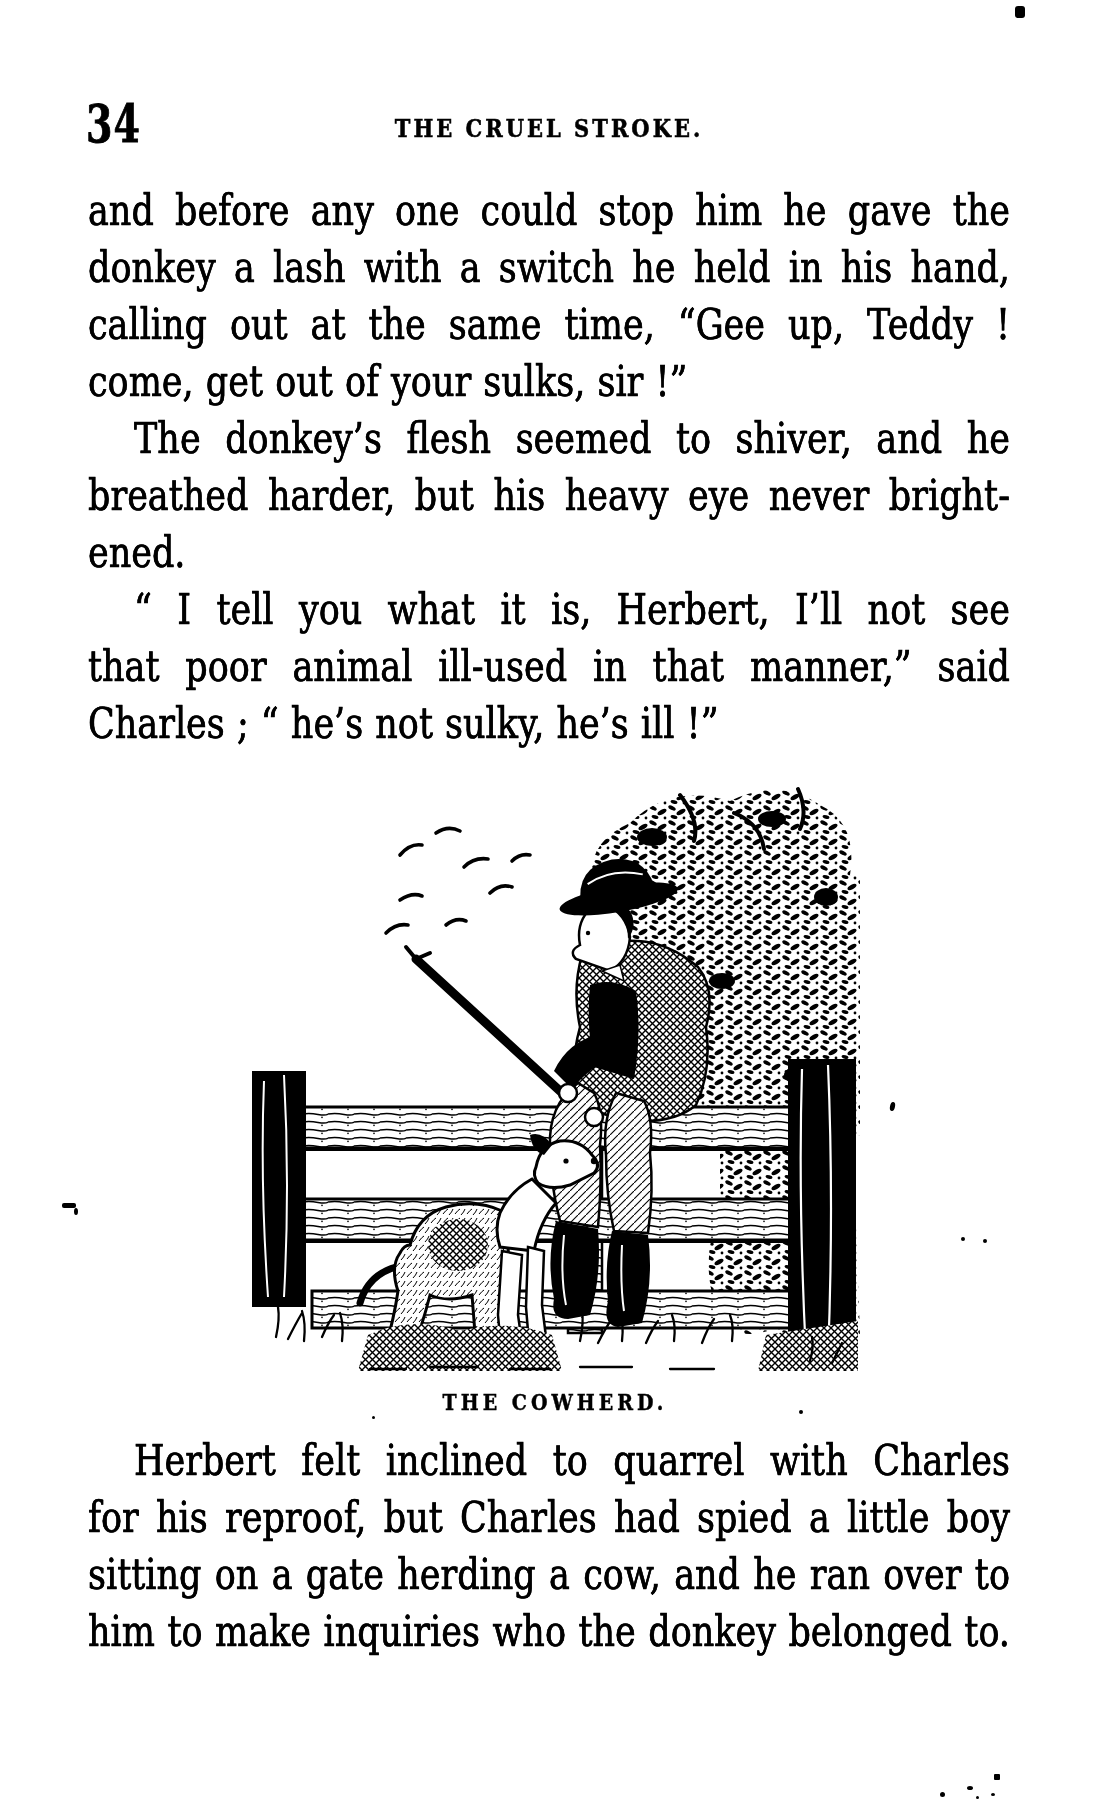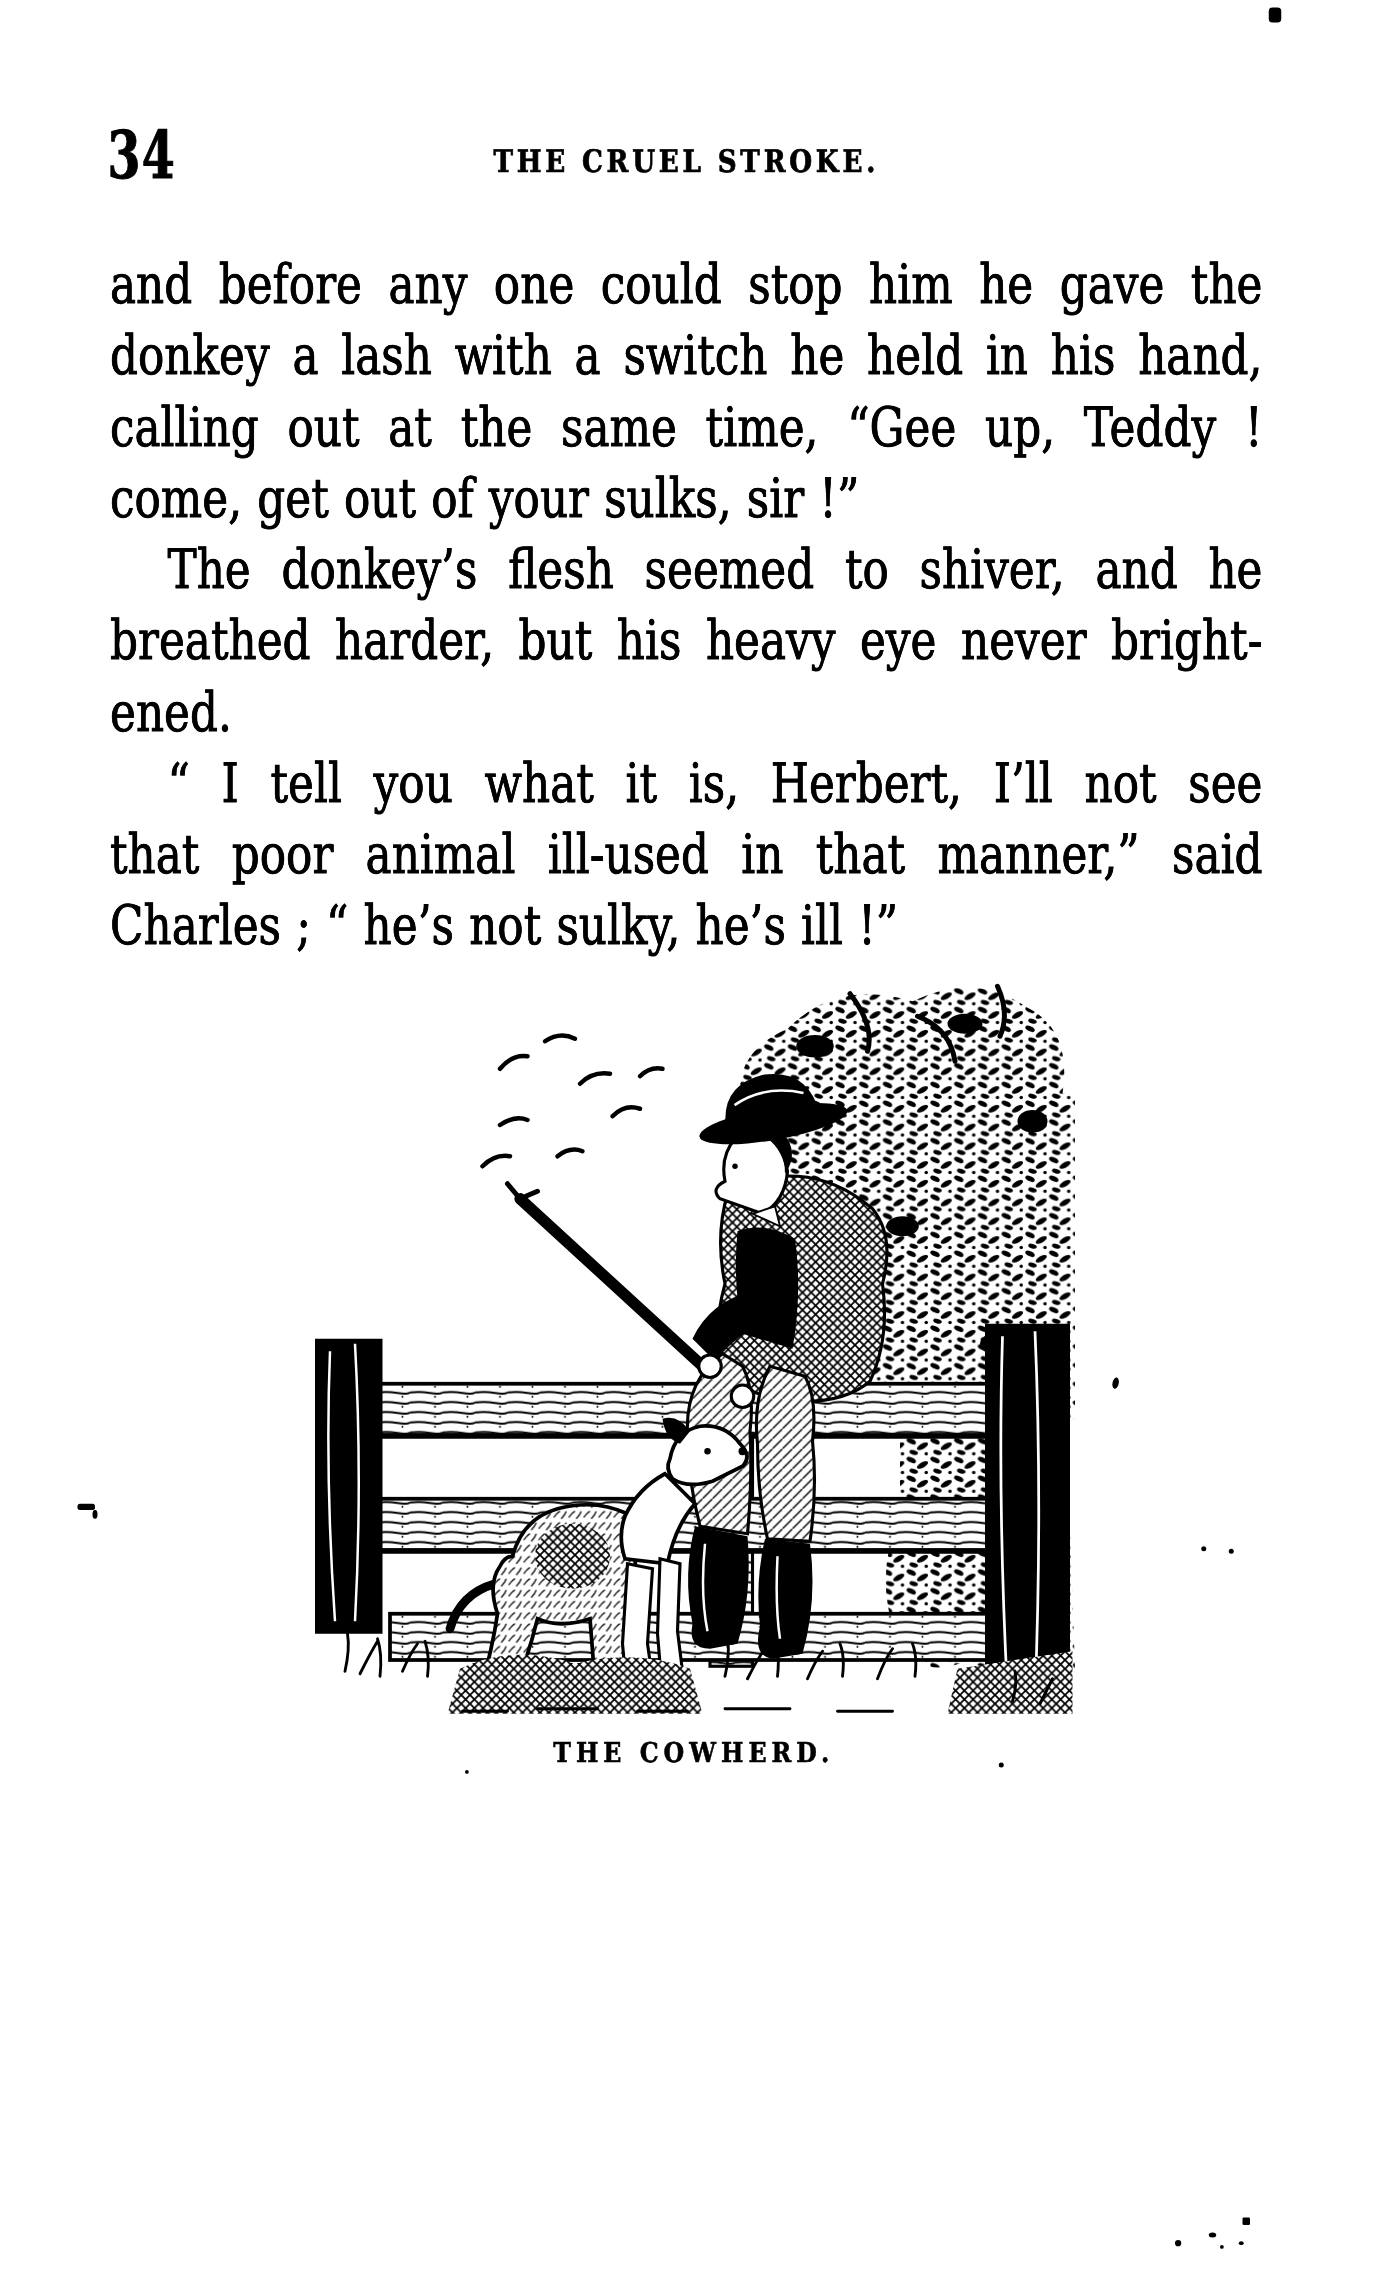--- a/index.html
+++ b/index.html
@@ -15,21 +15,21 @@
     line-height:1;transform:scaleY(1.38);transform-origin:0 0;
     letter-spacing:1px;-webkit-text-stroke:0.6px #000;
   }
   .runtitle{
     position:absolute;left:88px;right:90px;top:116px;text-align:center;
     font-size:21px;font-weight:bold;letter-spacing:3px;line-height:1;
     transform:scaleY(1.18);transform-origin:50% 0;-webkit-text-stroke:0.5px #000;
   }
   
   .tblock{position:absolute;left:88px;width:922px;}
-  .tb1{top:185px;margin-top:19px;}
+  .tb1{top:185px;}
   .tb2{top:1435px;}
   .ln{
     font-size:35px;line-height:57px;white-space:normal;
     text-align:justify;text-align-last:justify;
     transform:scaleY(1.24);transform-origin:50% 72%;
     -webkit-text-stroke:0.55px #000;text-shadow:0 0 0.4px #000;
     word-spacing:1px;
   }
   .ln-end{text-align-last:left;}
   .ind{text-indent:46px;}
@@ -169,20 +169,26 @@
         <path d="M26 562 q4 -18 2 -30 M38 564 q8 -16 14 -26 M54 566 q2 -18 -2 -30 M72 562 q6 -14 12 -22 M92 566 q2 -16 -2 -28"></path>
         <path d="M330 566 q4 -18 2 -30 M348 568 q8 -16 14 -24 M372 566 q2 -18 -2 -28 M396 568 q6 -14 12 -22 M424 566 q2 -16 -2 -26 M452 568 q6 -16 12 -24 M482 566 q2 -16 -2 -26"></path>
         <path d="M560 586 q4 -14 2 -24 M582 588 q6 -12 10 -20"></path>
         <path d="M120 594 h36 M180 592 h48 M260 594 h40 M330 592 h52 M420 594 h44"></path>
       </g>
     </g>
   </svg>
 
   <div class="caption">THE COWHERD.</div>
 
+  <div class="tblock tb2">
+    <div class="ln ind">Herbert felt inclined to quarrel with Charles</div>
+    <div class="ln">for his reproof, but Charles had spied a little boy</div>
+    <div class="ln">sitting on a gate herding a cow, and he ran over to</div>
+    <div class="ln">him to make inquiries who the donkey belonged to.</div>
+  </div>
 
   <div class="speck" style="left:1015px;top:6px;width:10px;height:12px;border-radius:3px;"></div>
   <div class="speck" style="left:890px;top:1102px;width:5px;height:9px;transform:rotate(12deg);"></div>
   <div class="speck" style="left:62px;top:1203px;width:14px;height:5px;border-radius:2px;"></div>
   <div class="speck" style="left:74px;top:1208px;width:4px;height:7px;"></div>
   <div class="speck" style="left:961px;top:1237px;width:4px;height:4px;"></div>
   <div class="speck" style="left:983px;top:1239px;width:4px;height:4px;"></div>
   <div class="speck" style="left:799px;top:1410px;width:4px;height:4px;"></div>
   <div class="speck" style="left:372px;top:1416px;width:3px;height:3px;"></div>
   <div class="speck" style="left:994px;top:1774px;width:6px;height:6px;border-radius:1px;"></div>

